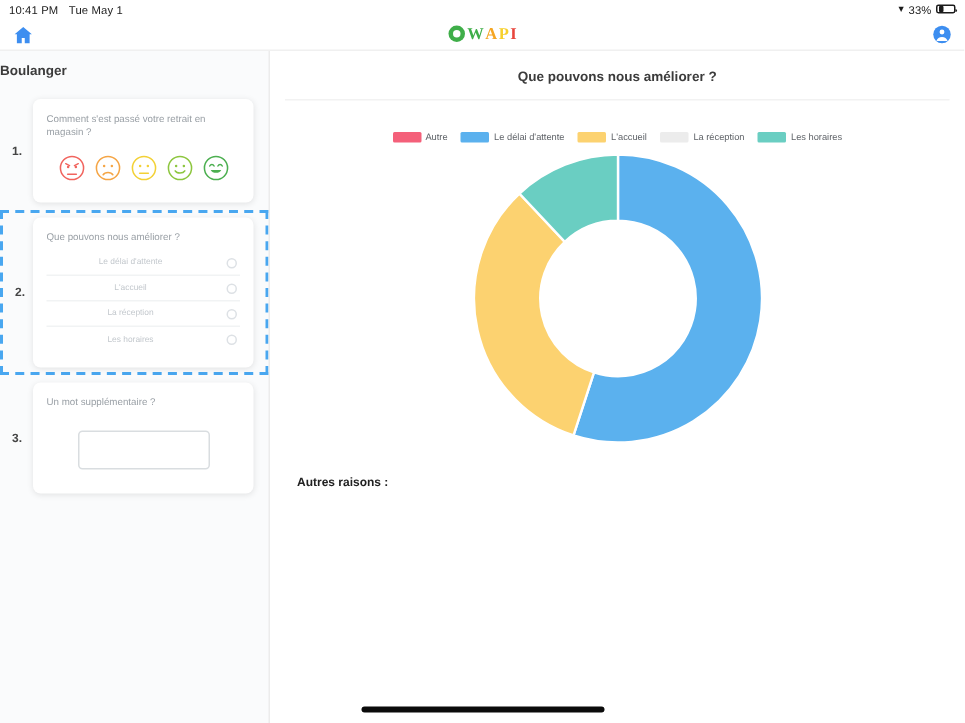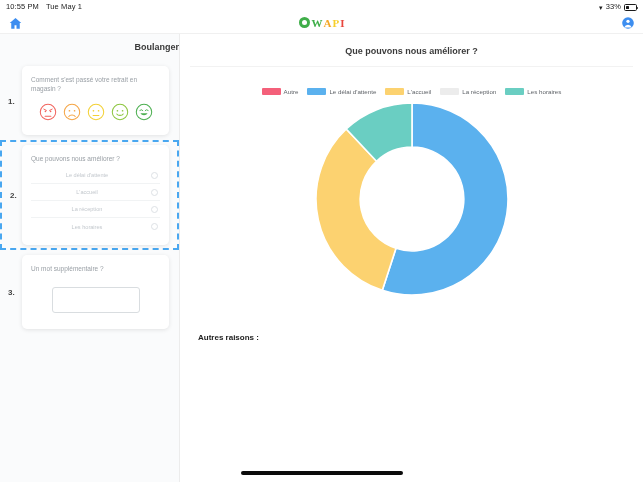--- a/index.html
+++ b/index.html
@@ -14,21 +14,21 @@
   .statusbar {
     height: 12px;
     display: flex; align-items: center;
     padding: 0 6px;
     font-size: 7.5px;
     color: #1b1b1b;
     background: #ffffff;
     letter-spacing: .1px;
   }
   .sb-left { display: flex; align-items: center; gap: 7px; }
-  .sb-right { margin-left: auto; display: flex; align-items: flex-end; gap: 3px; }
+  .sb-right { margin-left: auto; display: flex; align-items: center; gap: 3px; }
   .wifi-glyph { font-size: 7px; line-height: 1; }
   .batt {
     width: 13px; height: 6.5px;
     border: 0.8px solid #1b1b1b; border-radius: 1.6px;
     position: relative; display: inline-block;
   }
   .batt::after {
     content: ""; position: absolute; right: -2.2px; top: 1.8px;
     width: 1.3px; height: 2.6px; background: #1b1b1b; border-radius: 0 1px 1px 0;
   }
@@ -62,21 +62,21 @@
 
   
   .sidebar {
     width: 180px; flex: 0 0 180px;
     background: #fafbfc;
     border-right: 1px solid #ececec;
     padding-top: 6px;
     overflow: hidden;
     position: relative;
   }
-  .survey-head { text-align: right; padding: 1px 0 8px; }
+  .survey-head { text-align: left; padding: 1px 0 8px; }
   .survey-title { font-size: 9px; font-weight: bold; color: #3b3b3b; line-height: 12px; }
   .survey-sub { font-size: 8.5px; font-weight: bold; color: #3b3b3b; line-height: 12px; }
 
   .q-row { position: relative; padding: 5px 10px 5px 22px; }
   .q-row.selected {
     border: 2px dashed #49a7f0;
     padding: 3px 8px 3px 20px;
   }
   .q-index {
     position: absolute; left: 8px; top: 50%; transform: translateY(-50%);
@@ -120,35 +120,35 @@
   .legend {
     display: flex; justify-content: center; align-items: center; gap: 9px;
     margin-top: 21px;
   }
   .legend-item { display: flex; align-items: center; gap: 3px; }
   .legend-swatch { width: 19px; height: 7px; border-radius: 1px; }
   .legend-label { font-size: 6.2px; color: #5f6368; }
 
   .donut-wrap { display: flex; justify-content: center; margin-top: 4px; }
 
-  .autres { margin-top: 34px; padding-left: 8px; font-size: 8px; font-weight: bold; color: #222; }
+  .autres { margin-top: 18px; padding-left: 8px; font-size: 8px; font-weight: bold; color: #222; }
 
   
   .home-indicator {
     position: absolute; left: 50%; transform: translateX(-50%);
     bottom: 7px; width: 162px; height: 4px;
     background: #0b0b0b; border-radius: 3px;
   }
 </style>
 </head>
 <body>
 
 <div class="statusbar">
   <div class="sb-left">
-    <span>10:55 PM</span>
+    <span>10:41 PM</span>
     <span>Tue May 1</span>
   </div>
   <div class="sb-right">
     <span class="wifi-glyph">▾</span>
     <span>33%</span>
     <span class="batt">
         <span class="batt-fill"></span>
       </span>
   </div>
 </div>

